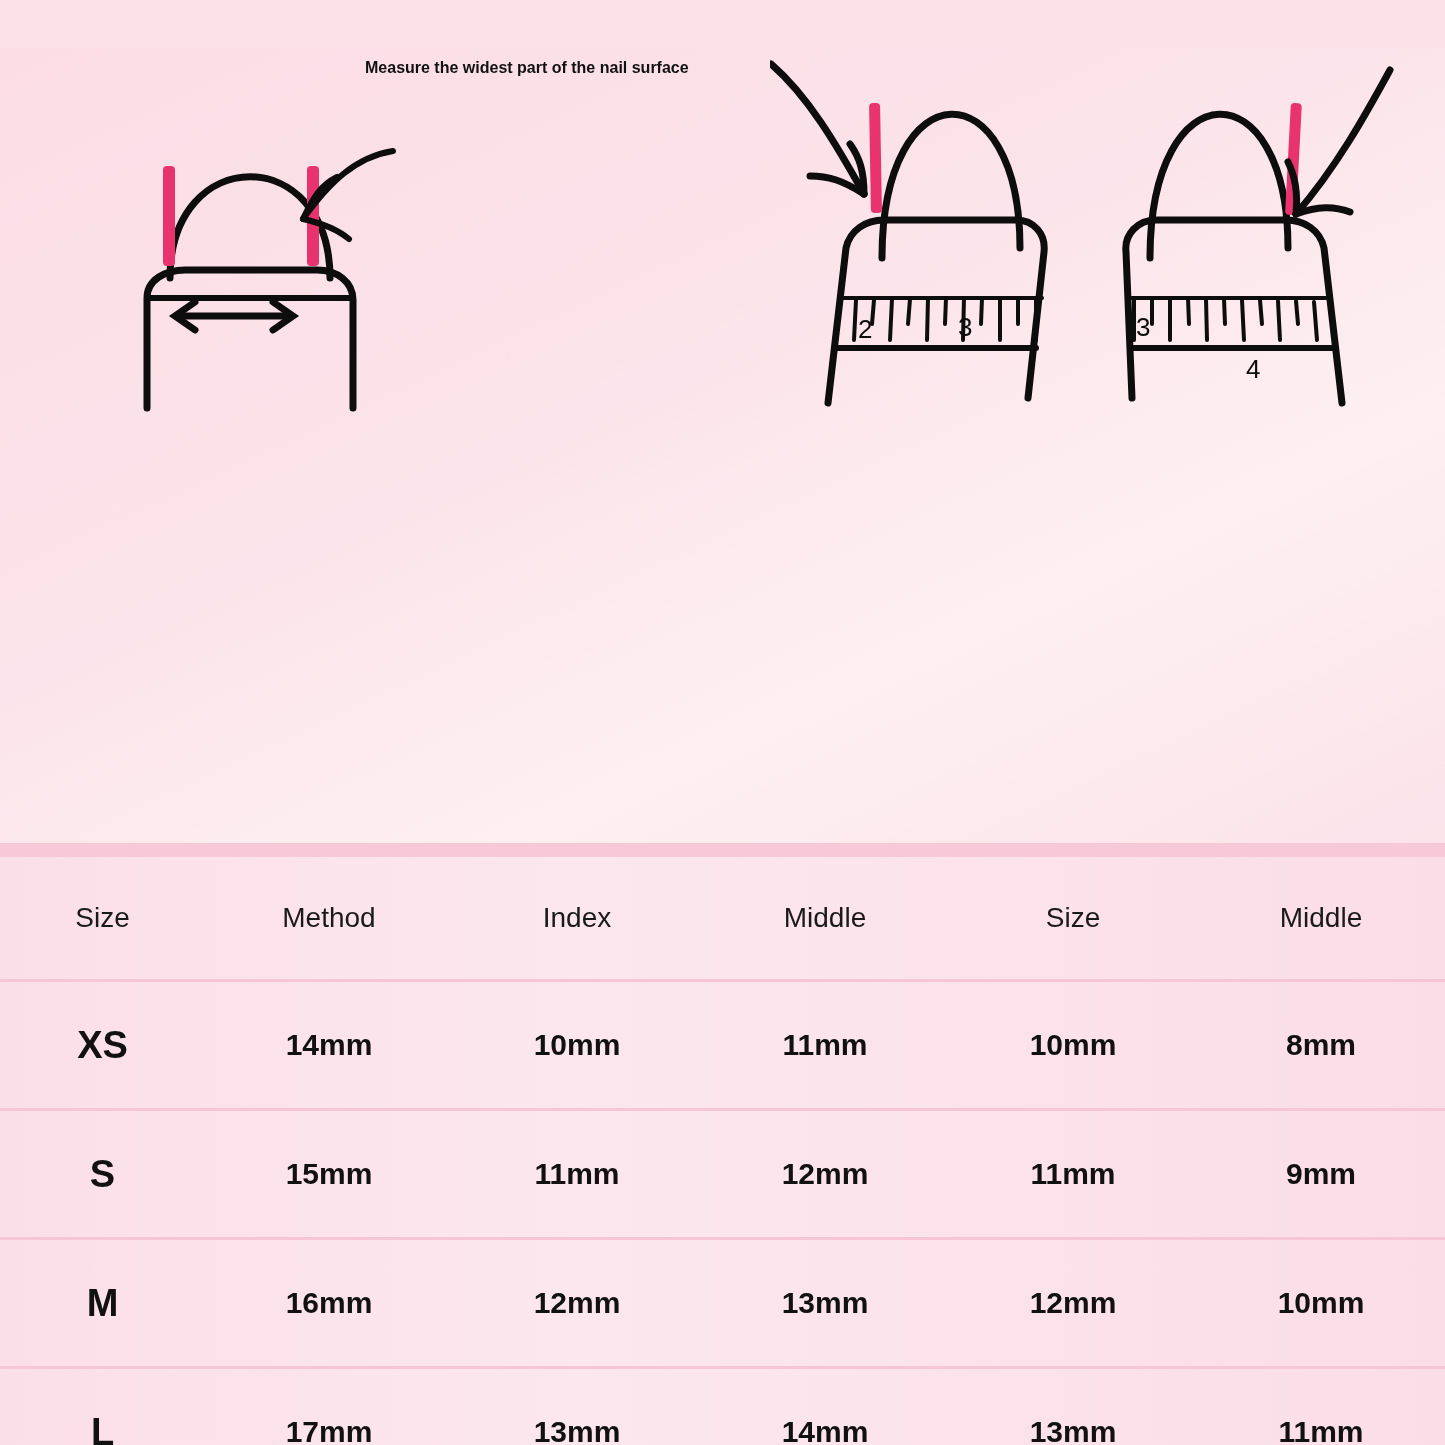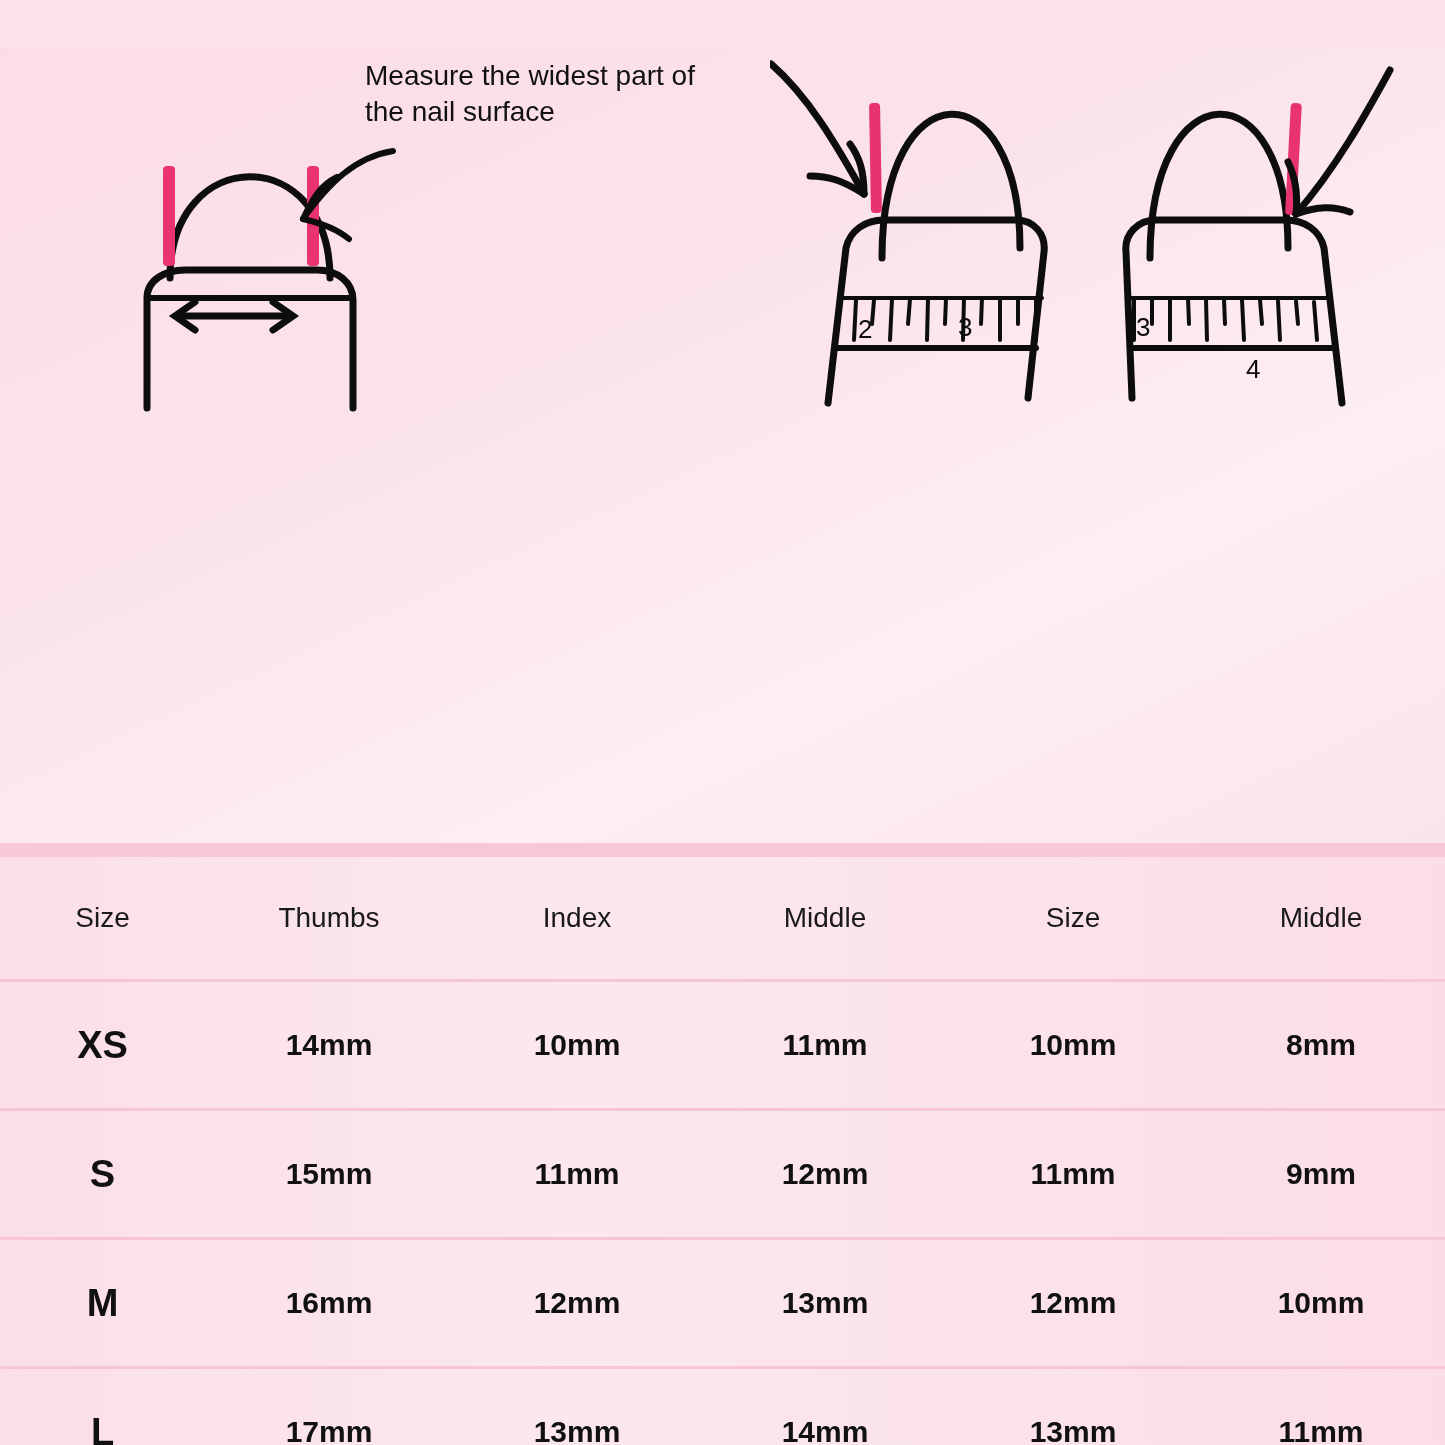--- a/index.html
+++ b/index.html
@@ -58,22 +58,22 @@
     top: 0;
   }
   .fig-1 { left: 95px; }
   .fig-2 { left: 770px; }
   .fig-3 { left: 1090px; }
   .callout {
     position: absolute;
     left: 365px;
     top: 10px;
     width: 340px;
-    font-size: 28px;
-    font-weight: normal;
+    font-size: 16px;
+    font-weight: bold;
     color: #111;
     line-height: 1.3;
   }
 
   
   .band {
     position: absolute;
     left: 0;
     top: 795px;
     width: 1445px;
@@ -238,21 +238,21 @@
         <col class="c-size">
         <col class="c-col">
           <col class="c-col">
           <col class="c-col">
           <col class="c-col">
           <col class="c-col">
       </colgroup>
       <thead>
         <tr>
           <th>Size</th>
-          <th>Thumbs</th>
+          <th>Method</th>
           <th>Index</th>
           <th>Middle</th>
           <th>Size</th>
           <th>Middle</th>
         </tr>
       </thead>
       <tbody>
         <tr>
           <td class="size-cell">XS</td>
           <td>14mm</td>

